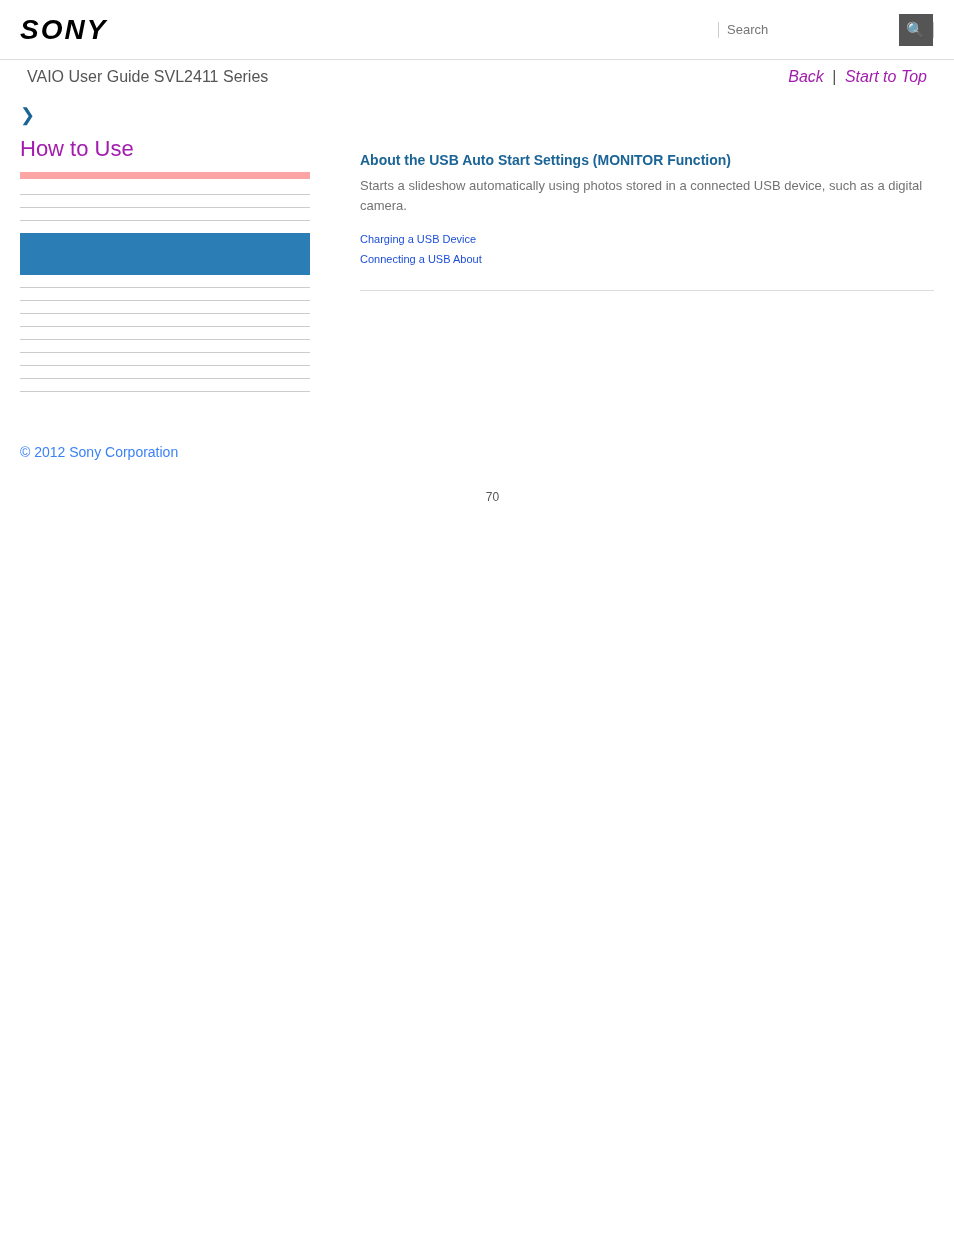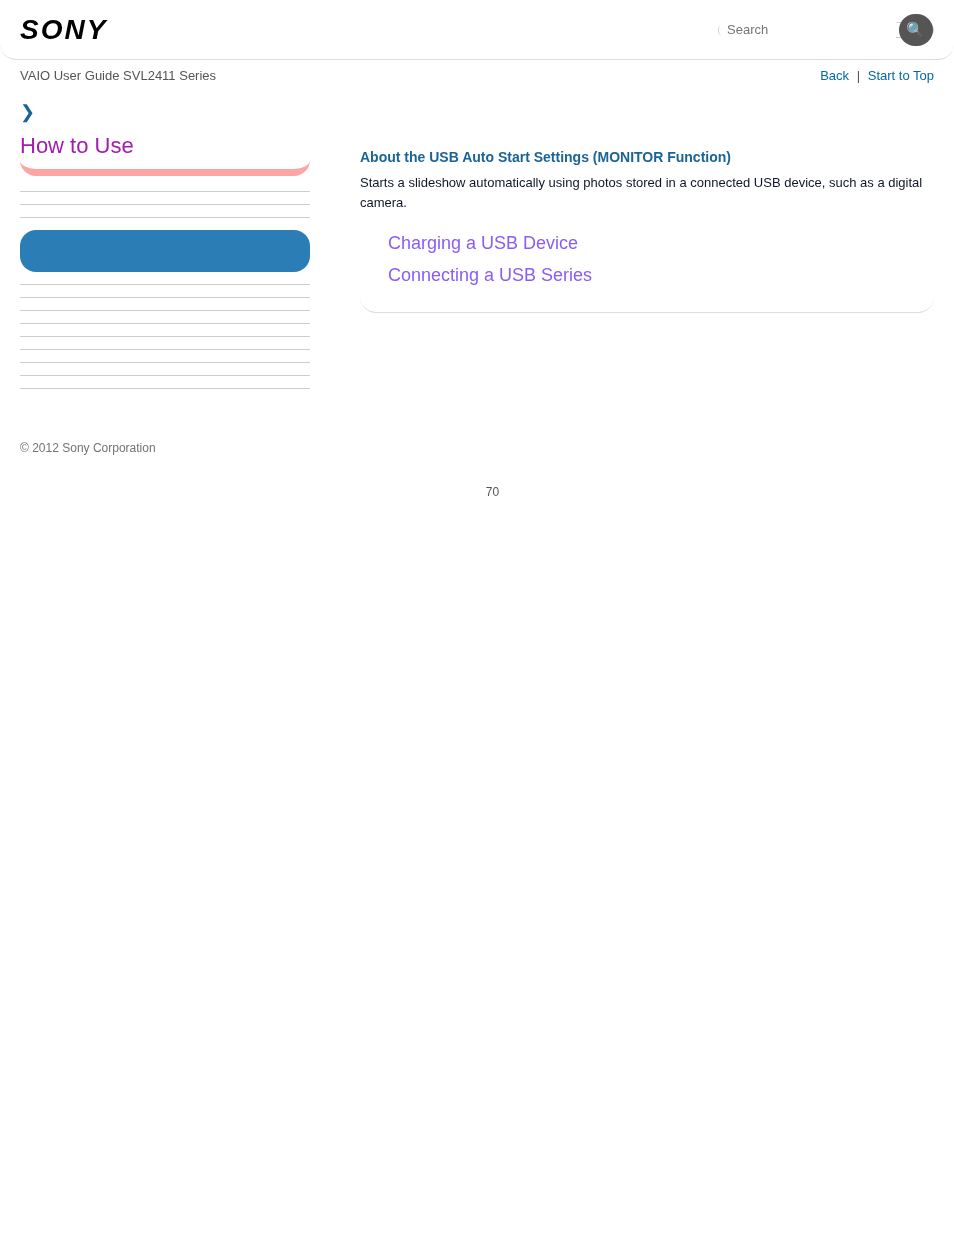--- a/index.html
+++ b/index.html
@@ -1,15 +1,15 @@
 <!DOCTYPE html>
 <html><head>
   <meta charset="utf-8">
   <style>
-    * { margin: 0; padding: 0; box-sizing: border-box; border-radius: 16px; }
+    * { margin: 0; padding: 0; box-sizing: border-box; }
     body {
       font-family: Arial, Helvetica, sans-serif;
       font-size: 13px;
       color: #333;
       background: #fff;
       width: 954px;
       min-height: 1235px;
     }
 
     
@@ -51,27 +51,28 @@
       align-items: center;
       justify-content: center;
       color: #fff;
       font-size: 15px;
     }
 
     
     .sub-header {
       display: flex;
       justify-content: space-between;
-      padding: 8px 20px;
-      font-size: 13px;
+      padding: 8px 27px;
+      font-size: 16px;
       color: #555;
     }
     .sub-header-nav a {
-      color: #0369a1;
+      color: #a21caf;
       text-decoration: none;
+      font-style: italic;
     }
     .sub-header-nav .separator {
       margin: 0 4px;
       color: #555;
     }
 
     
     .main-layout {
       display: flex;
       padding: 10px 20px 20px 20px;
@@ -130,43 +131,42 @@
       font-weight: 600;
       color: #1a6496;
       text-decoration: none;
       display: block;
       margin-bottom: 8px;
       margin-top: 48px;
     }
 
     .content-desc {
       font-size: 13px;
-      color: #0f172a;
+      color: #737373;
       line-height: 1.5;
       margin-bottom: 15px;
     }
 
     .content-links {
       margin-top: 10px;
     }
 
     .content-link {
       display: block;
-      color: #8b5cf6;
+      color: #1d4ed8;
       text-decoration: none;
-      font-size: 18px;
+      font-size: 11px;
       line-height: 1.8;
-      margin-left: 28px;
     }
 
     
     .footer {
       padding: 20px;
-      font-size: 12px;
-      color: #737373;
+      font-size: 14px;
+      color: #3b82f6;
     }
 
     .page-number {
       text-align: center;
       font-size: 12px;
       color: #555;
       padding: 10px 0;
       margin-left: 31px;
     }
   </style>
@@ -214,21 +214,21 @@
     <hr class="sidebar-divider">
     <hr class="sidebar-divider">
   </div>
 
   <div class="content">
     <div class="content-section">
       <a class="content-title" href="#">About the USB Auto Start Settings (MONITOR Function)</a>
       <p class="content-desc">Starts a slideshow automatically using photos stored in a connected USB device, such as a digital camera.</p>
       <div class="content-links">
         <a class="content-link" href="#">Charging a USB Device</a>
-        <a class="content-link" href="#">Connecting a USB Series</a>
+        <a class="content-link" href="#">Connecting a USB About</a>
       </div>
     </div>
   </div>
 
 </div>
 
 <div class="footer">
   <span>© 2012 Sony Corporation</span>
 </div>
 

